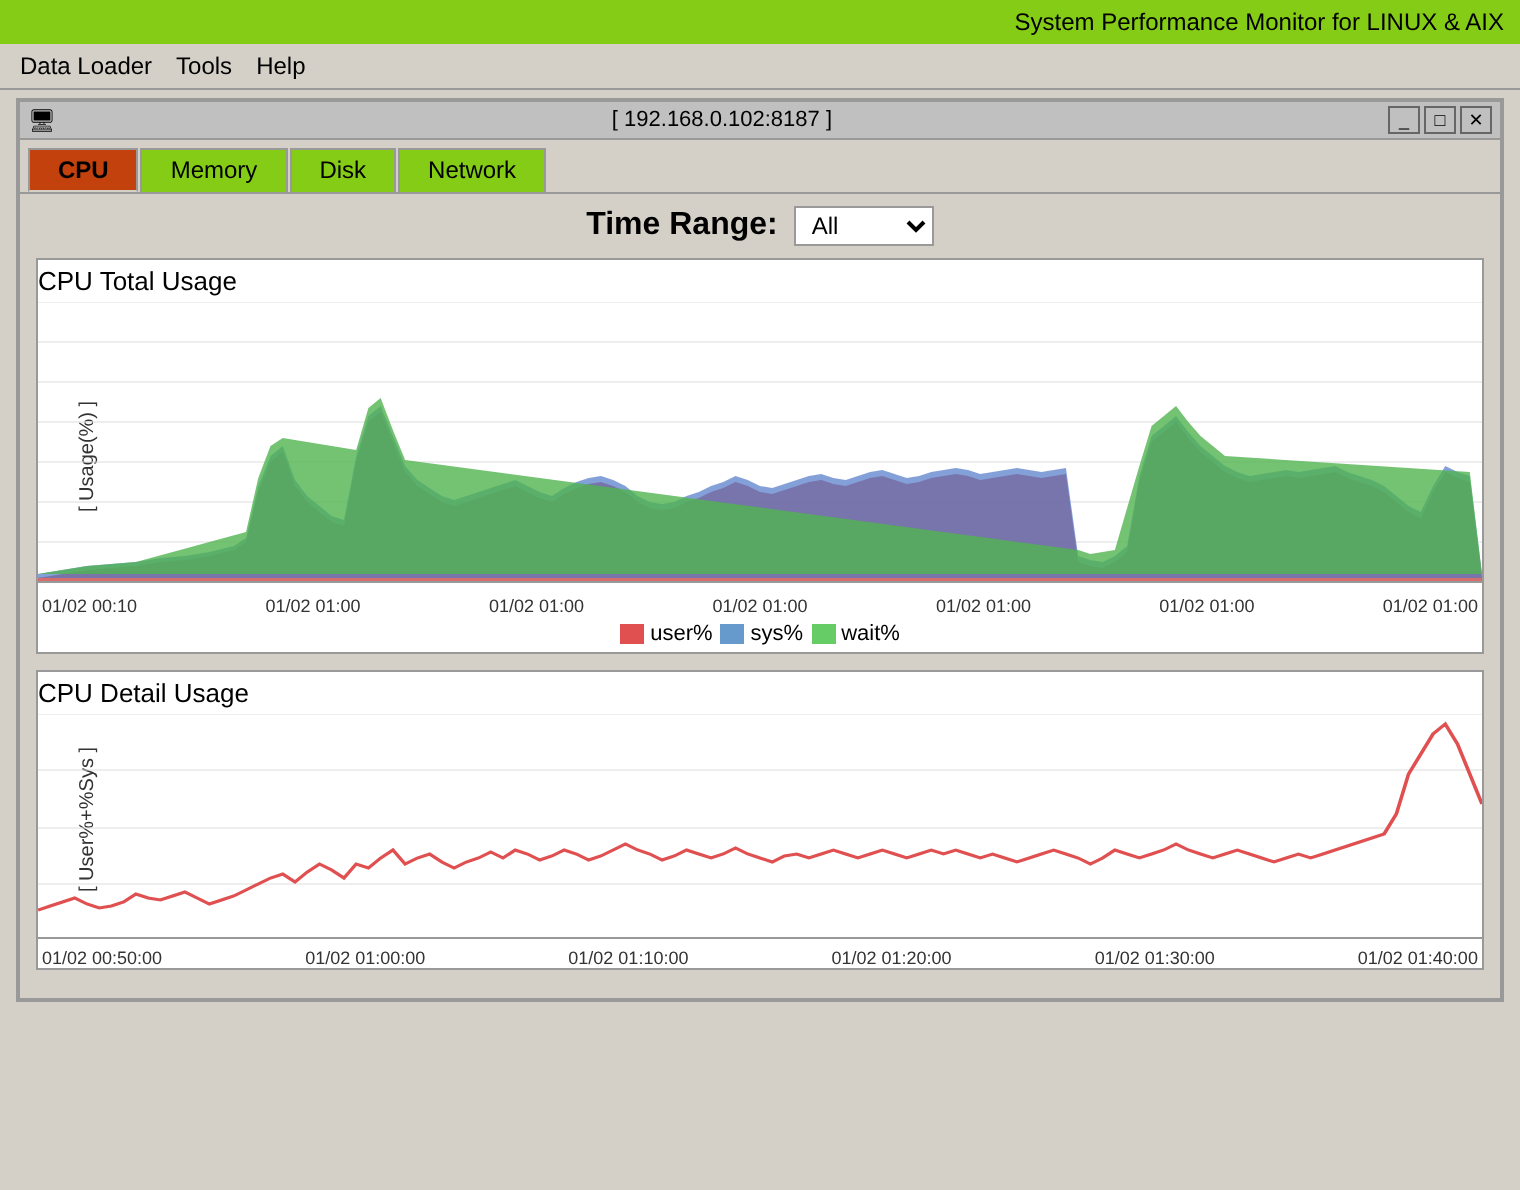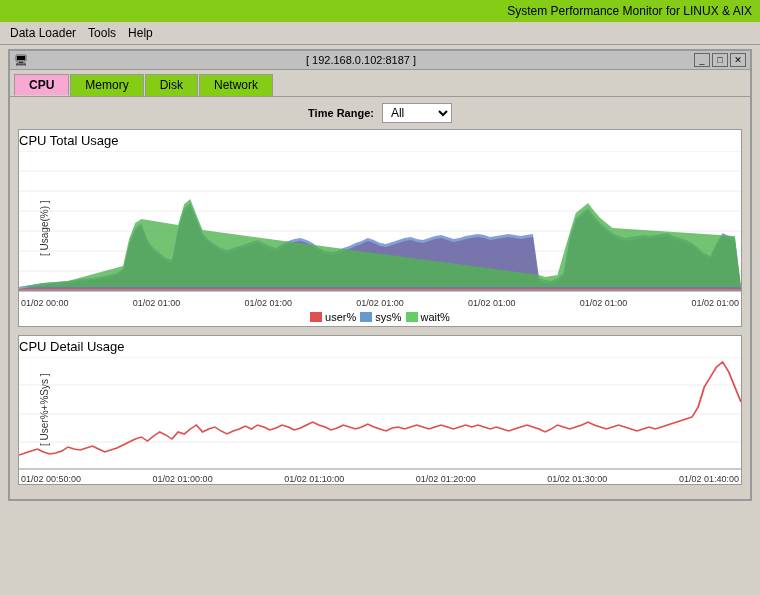--- a/index.html
+++ b/index.html
@@ -70,39 +70,39 @@
     .tab {
       padding: 3px 14px;
       border: 1px solid #999;
       border-bottom: none;
       background: #84cc16;
       cursor: pointer;
       font-size: 12px;
       margin-right: 1px;
     }
     .tab.active {
-      background: #f9a8d4;
+      background: #c2410c;
       border-bottom: 1px solid #d4d0c8;
       font-weight: bold;
       text-align: right;
     }
     #content-area {
       background: #d4d0c8;
       padding: 6px 8px;
       border-top: 1px solid #999;
     }
     #time-range-row {
       display: flex;
       align-items: center;
       justify-content: center;
       margin-bottom: 6px;
       gap: 8px;
     }
     #time-range-label {
-      font-size: 11px;
+      font-size: 16px;
       font-weight: bold;
     }
     #time-range-select {
       padding: 1px 4px;
       font-size: 12px;
       background: white;
       border: 1px solid #999;
       width: 70px;
     }
     .chart-container {
@@ -271,21 +271,21 @@
               425,124 430,126 440,124
               450,82 455,62 460,57 465,52 470,60 475,67 480,72 485,77
               585,85
               590,136
             "></polygon>
 
             <line x1="0" y1="140" x2="590" y2="140" stroke="#999" stroke-width="1"></line>
           </svg>
 
           <div style="display:flex; justify-content:space-between; font-size:9px; color:#333; padding:0 2px; margin-top:2px;">
-            <span>01/02 00:00</span>
+            <span>01/02 00:10</span>
             <span>01/02 01:00</span>
             <span>01/02 01:00</span>
             <span>01/02 01:00</span>
             <span>01/02 01:00</span>
             <span>01/02 01:00</span>
             <span>01/02 01:00</span>
           </div>
         </div>
       </div>
 

